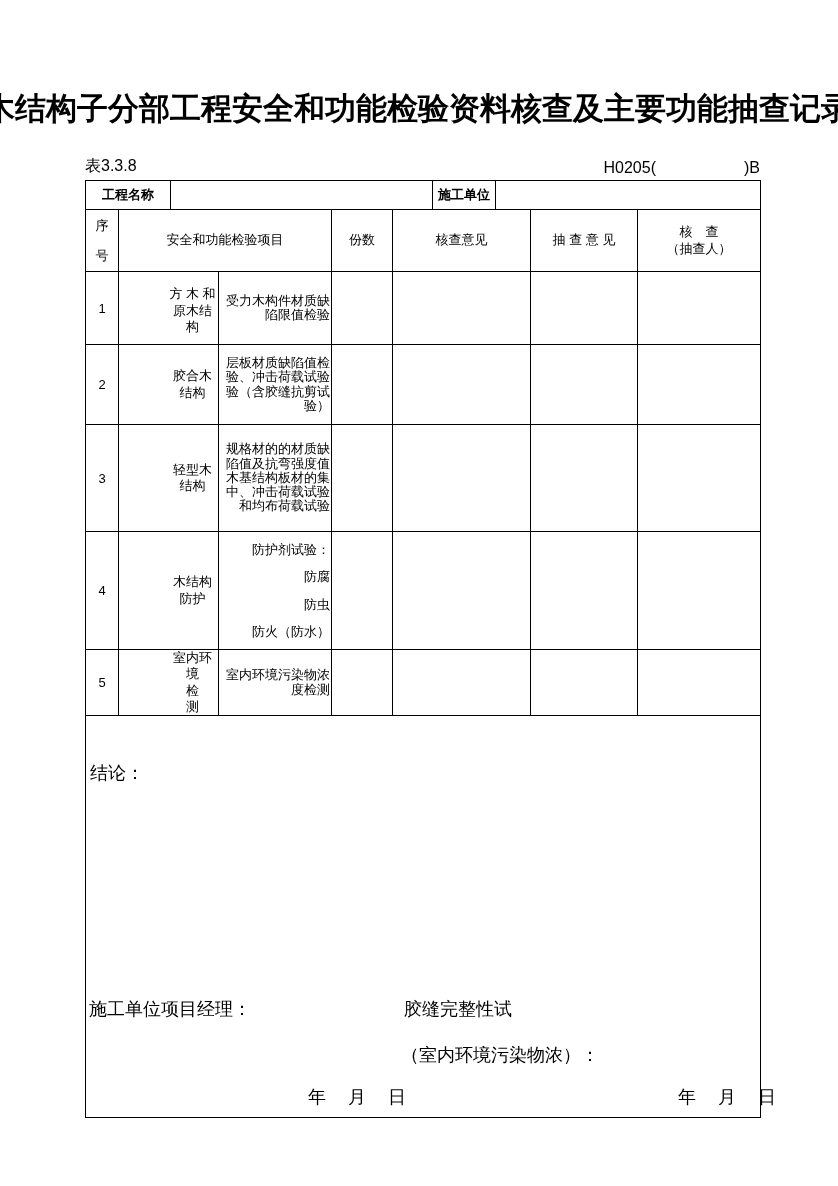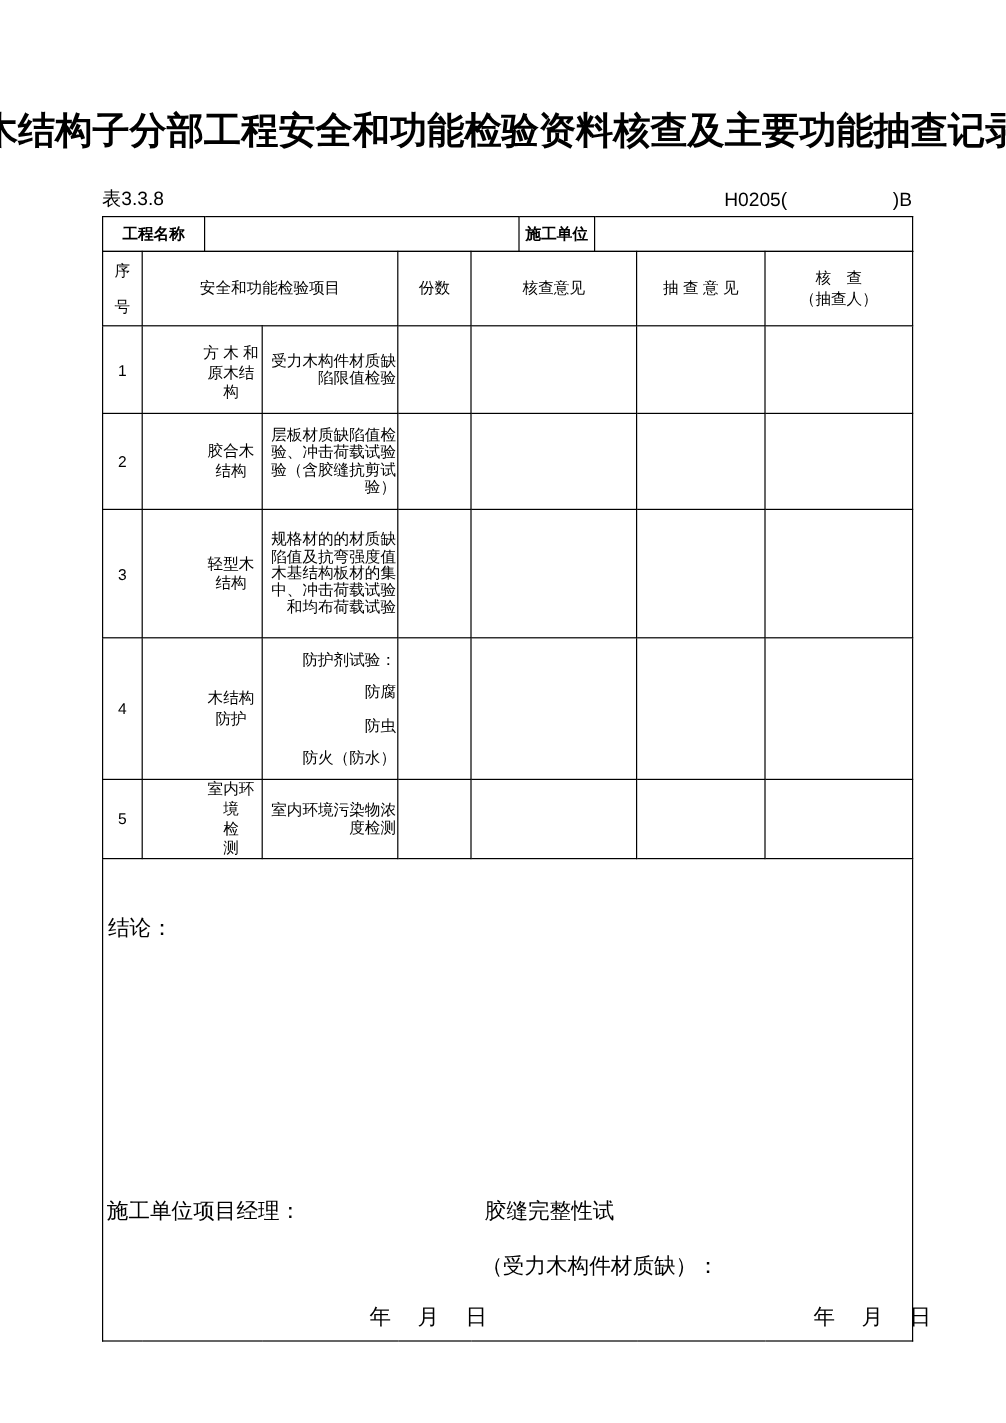--- a/index.html
+++ b/index.html
@@ -173,19 +173,19 @@
     <td></td>
     <td></td>
     <td></td>
   </tr>
 
   <tr>
     <td class="conclusion-cell" colspan="7">
       <span class="abs pos-conclusion">结论：</span>
       <span class="abs pos-contractor">施工单位项目经理：</span>
       <span class="abs pos-supervisor">胶缝完整性试</span>
-      <span class="abs pos-owner">（受力木构件材质缺）：</span>
+      <span class="abs pos-owner">（室内环境污染物浓）：</span>
       <span class="abs pos-date-left">年　月　日</span>
       <span class="abs pos-date-right">年　月　日</span>
     </td>
   </tr>
 </tbody>
   </table>
 
 </body></html>

